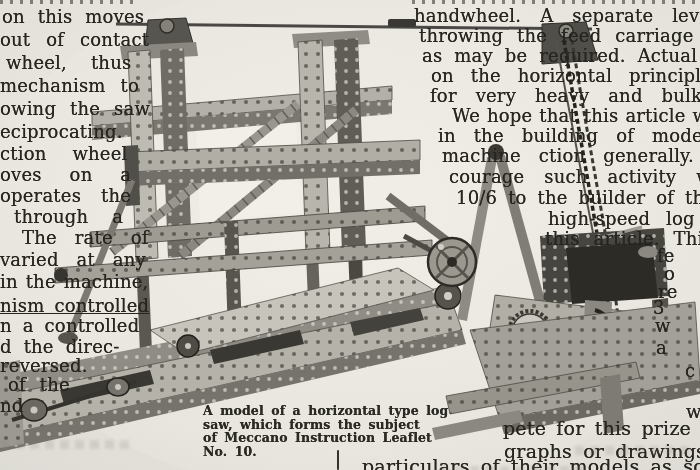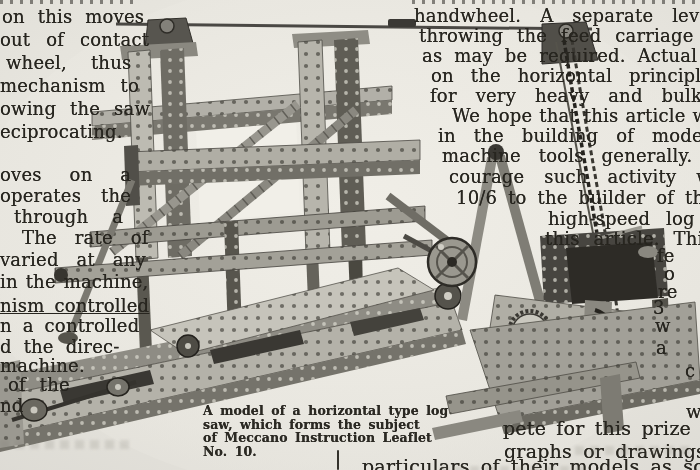--- a/index.html
+++ b/index.html
@@ -203,43 +203,44 @@
 </svg>
 </div>
 
 <div class="layer textlayer">
     <div class="tline" style="left: 2px; top: 8px; word-spacing: 7px;">on this moves</div>
     <div class="tline" style="left: 0px; top: 31px; word-spacing: 10px;">out of contact</div>
     <div class="tline" style="left: 6px; top: 54px; word-spacing: 18px;">wheel, thus</div>
     <div class="tline" style="left: 0px; top: 77px; word-spacing: 9px;">mechanism to</div>
     <div class="tline" style="left: 0px; top: 100px; word-spacing: 8px;">owing the saw</div>
     <div class="tline" style="left: 0px; top: 123px; word-spacing: 0px;">eciprocating.</div>
+    <div class="tline" style="left: 0px; top: 145px; word-spacing: 20px;">ction wheel</div>
     <div class="tline" style="left: 0px; top: 166px; word-spacing: 22px;">oves on a</div>
     <div class="tline" style="left: 0px; top: 187px; word-spacing: 14px;">operates the</div>
     <div class="tline" style="left: 14px; top: 208px; word-spacing: 18px;">through a</div>
     <div class="tline" style="left: 22px; top: 229px; word-spacing: 12px;">The rate of</div>
     <div class="tline" style="left: 0px; top: 251px; word-spacing: 12px;">varied at any</div>
     <div class="tline" style="left: 0px; top: 273px; word-spacing: 2px;">in the machine,</div>
     <div class="tline" style="left: 0px; top: 297px; word-spacing: 4px; text-decoration: underline;">nism controlled</div>
     <div class="tline" style="left: 0px; top: 317px; word-spacing: 5px;">n a controlled</div>
     <div class="tline" style="left: 0px; top: 338px; word-spacing: 6px; text-align: center;">d the direc-</div>
-    <div class="tline" style="left: 0px; top: 357px; word-spacing: 0px;">machine.</div>
+    <div class="tline" style="left: 0px; top: 357px; word-spacing: 0px;">reversed.</div>
     <div class="tline" style="left: 8px; top: 376px; word-spacing: 8px;">of the</div>
     <div class="tline" style="left: 0px; top: 397px; word-spacing: 0px;">nd</div>
   </div>
 
 <div class="layer textlayer">
     <div class="tline" style="left: 414px; top: 7px; word-spacing: 13px;">handwheel. A separate lever</div>
     <div class="tline" style="left: 419px; top: 27px; word-spacing: 8px;">throwing the feed carriage in</div>
     <div class="tline" style="left: 422px; top: 47px; word-spacing: 6px;">as may be required. Actual m</div>
     <div class="tline" style="left: 431px; top: 67px; word-spacing: 11px;">on the horizontal principle a</div>
     <div class="tline" style="left: 430px; top: 87px; word-spacing: 13px;">for very heavy and bulky w</div>
     <div class="tline" style="left: 452px; top: 107px; word-spacing: 1px;">We hope that this article will s</div>
     <div class="tline" style="left: 438px; top: 127px; word-spacing: 12px;">in the building of models o</div>
-    <div class="tline" style="left: 442px; top: 147px; word-spacing: 12px;">machine tools generally.</div>
+    <div class="tline" style="left: 442px; top: 147px; word-spacing: 12px;">machine ction generally.</div>
     <div class="tline" style="left: 449px; top: 168px; word-spacing: 14px;">courage such activity we</div>
     <div class="tline" style="left: 456px; top: 189px; word-spacing: 5px;">10/6 to the builder of the b</div>
     <div class="tline" style="left: 548px; top: 210px; word-spacing: 10px;">high-speed log s</div>
     <div class="tline" style="left: 545px; top: 230px; word-spacing: 8px;">this article. This</div>
     <div class="tline" style="left: 657px; top: 247px;">fe</div>
     <div class="tline" style="left: 664px; top: 265px;">o</div>
     <div class="tline" style="left: 658px; top: 283px;">re</div>
     <div class="tline" style="left: 653px; top: 299px;">3</div>
     <div class="tline" style="left: 655px; top: 317px;">w</div>
     <div class="tline" style="left: 656px; top: 339px;">a</div>

